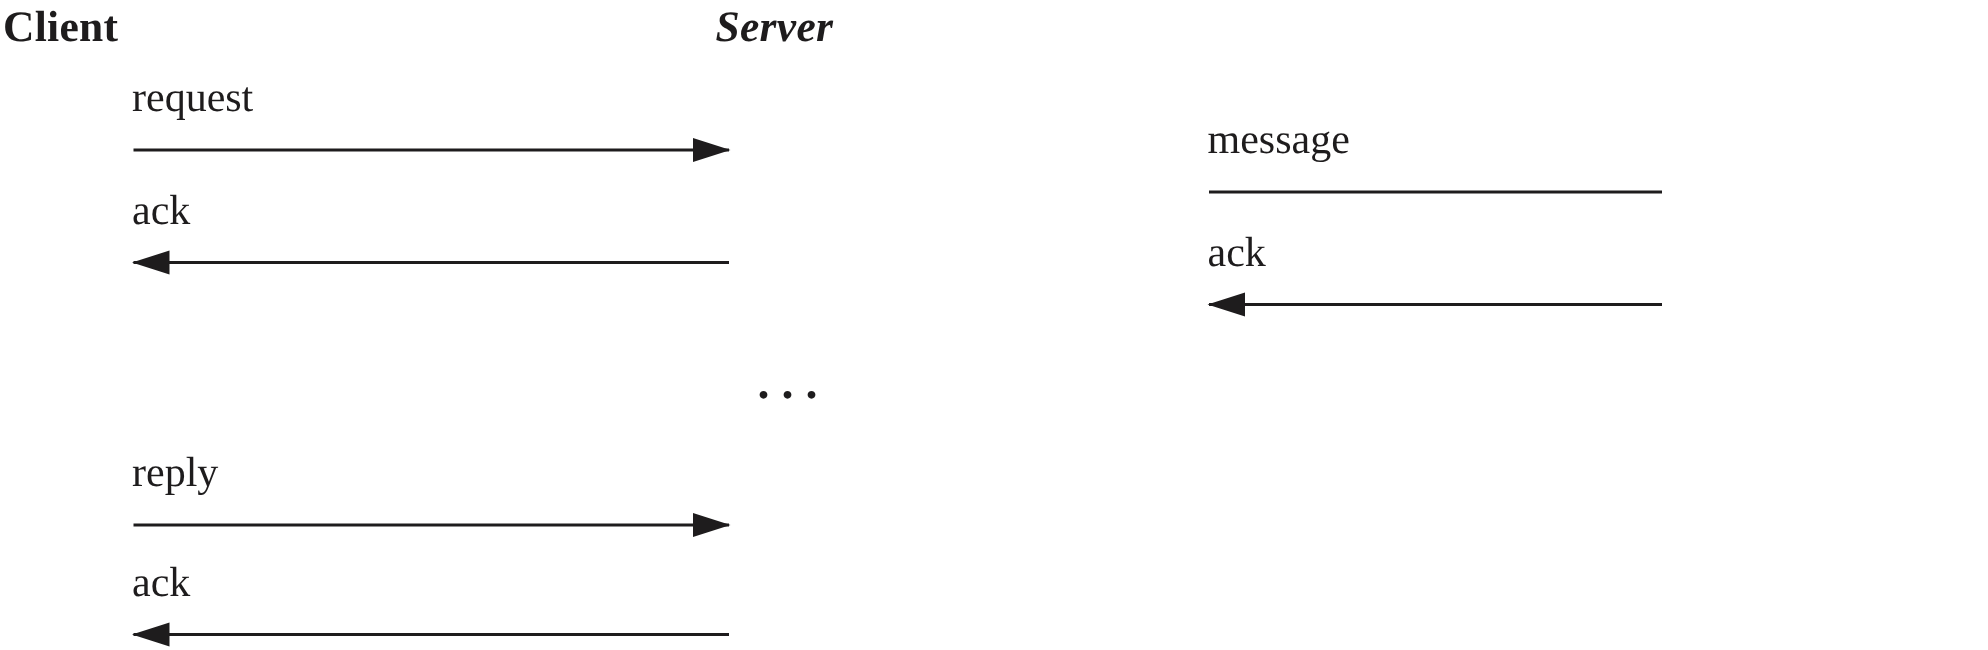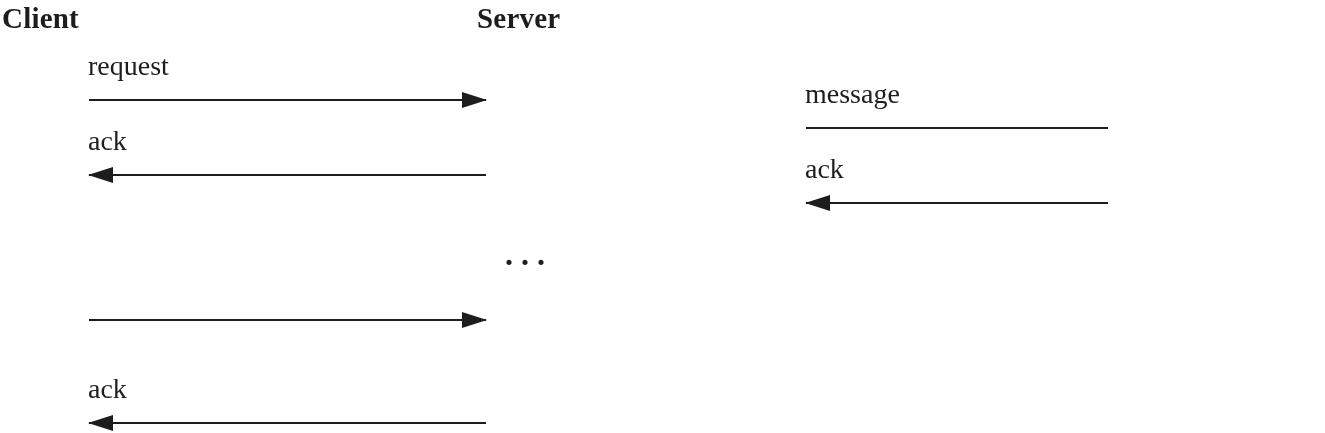--- a/index.html
+++ b/index.html
@@ -27,21 +27,21 @@
   .actor {
     position: absolute;
     top: 2px;
     font-size: 29px;
     line-height: 32px;
     font-weight: bold;
     white-space: nowrap;
     letter-spacing: 0.2px;
   }
   .actor.a-client   { left: 2px; }
-  .actor.a-server   { left: 477px; }
+  .actor.a-server   { left: 477px; font-style: italic; }
   .actor.a-sender   { left: 44px; }
   .actor.a-receiver { right: 2px; }
 
   .msg {
     position: absolute;
   }
   .msg-label {
     font-size: 28px;
     line-height: 30px;
     height: 30px;
@@ -124,20 +124,21 @@
       <div class="msg-label">ack</div>
       <div class="arrow dir-left">
         <span class="shaft"></span>
         <span class="head"></span>
       </div>
     </div>
 
     <div class="ellipsis">...</div>
 
     <div class="msg l-3">
+      <div class="msg-label">reply</div>
       <div class="arrow dir-right">
         <span class="shaft"></span>
         <span class="head"></span>
       </div>
     </div>
 
     <div class="msg l-4">
       <div class="msg-label">ack</div>
       <div class="arrow dir-left">
         <span class="shaft"></span>

